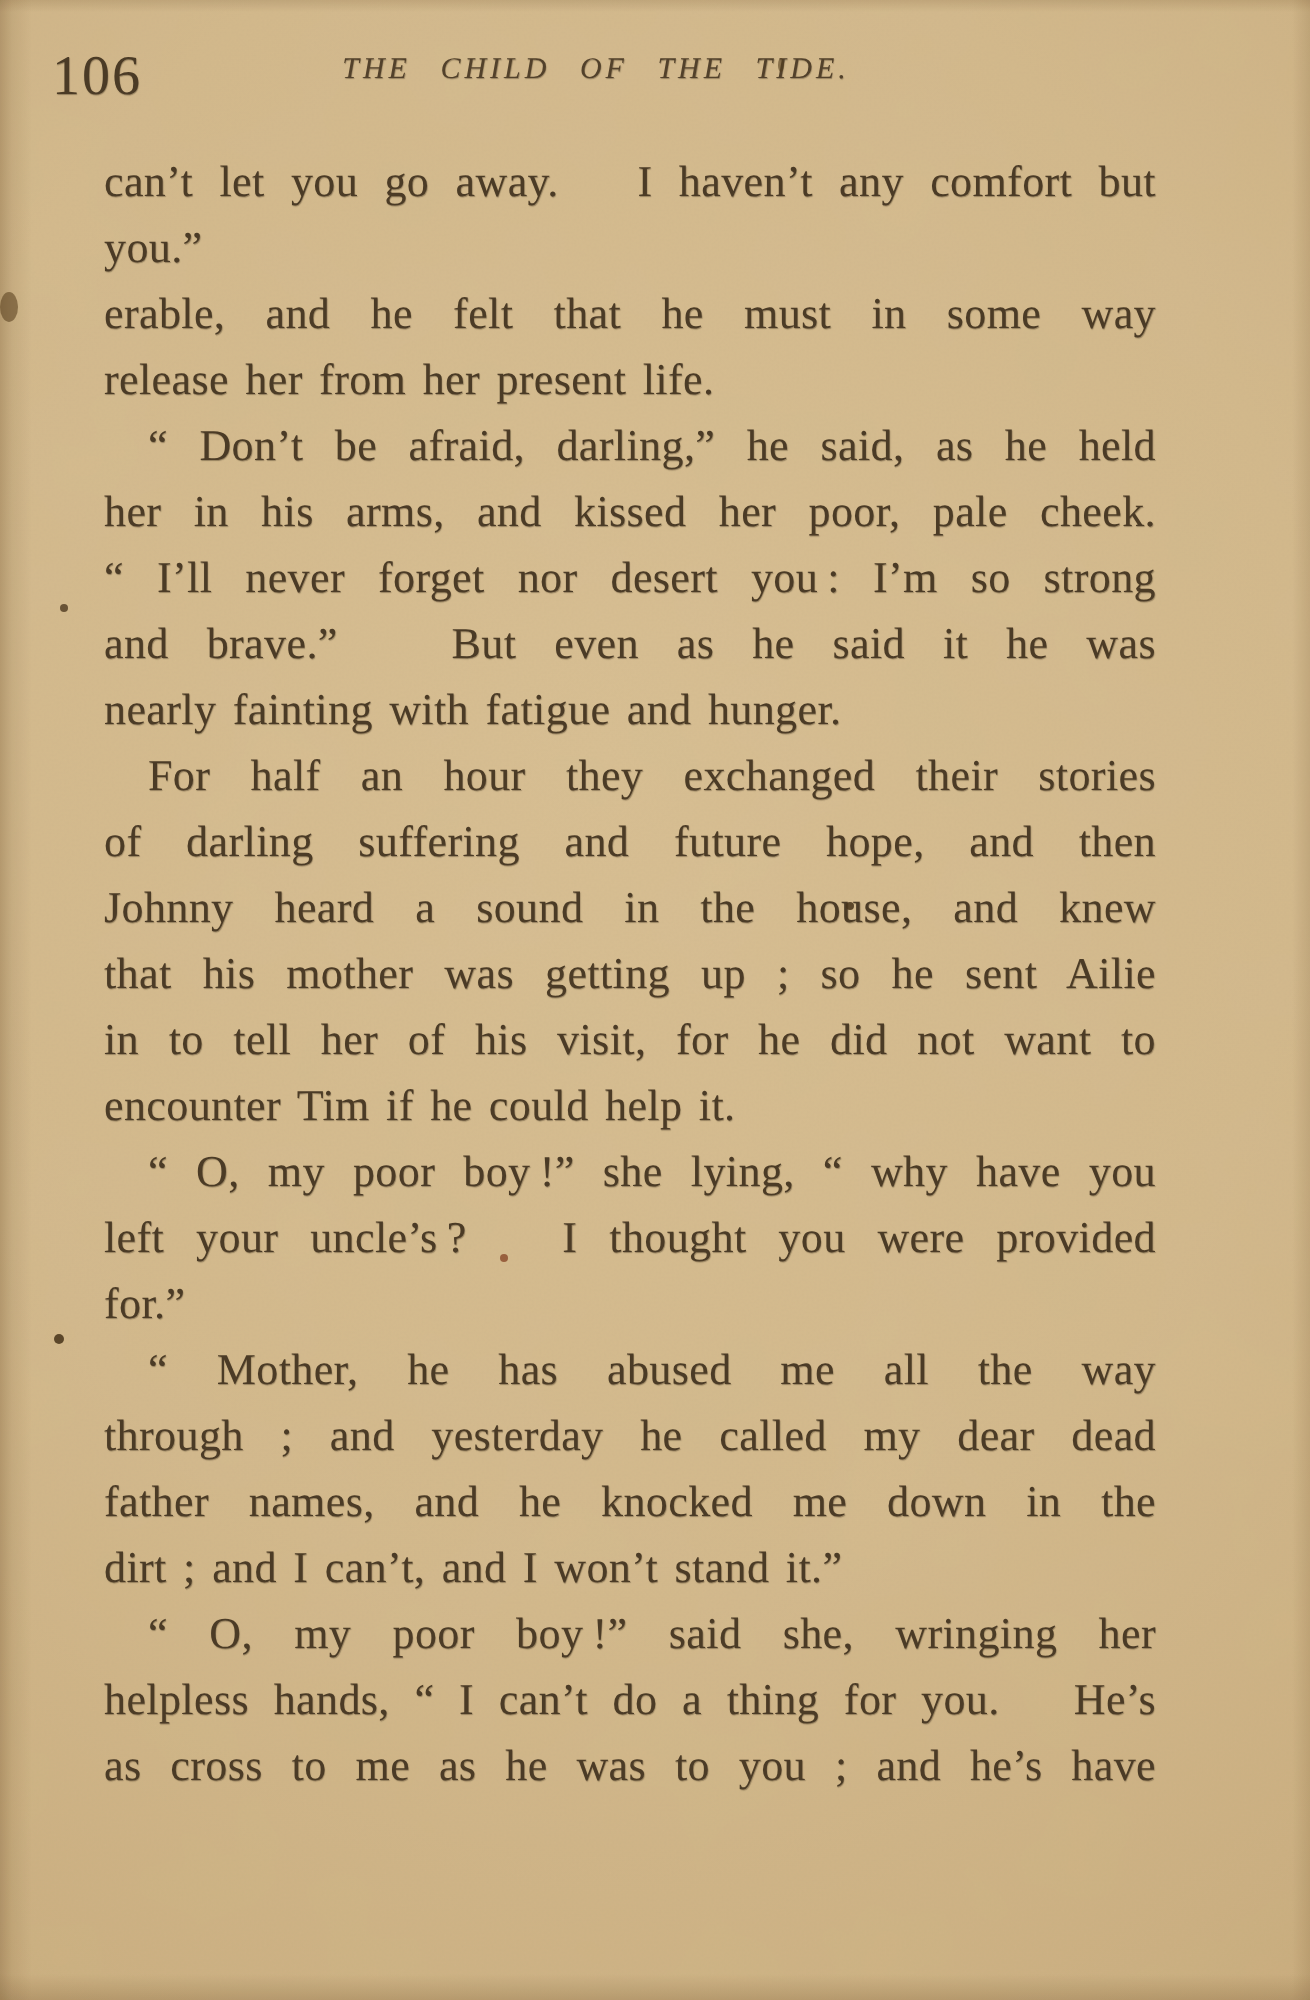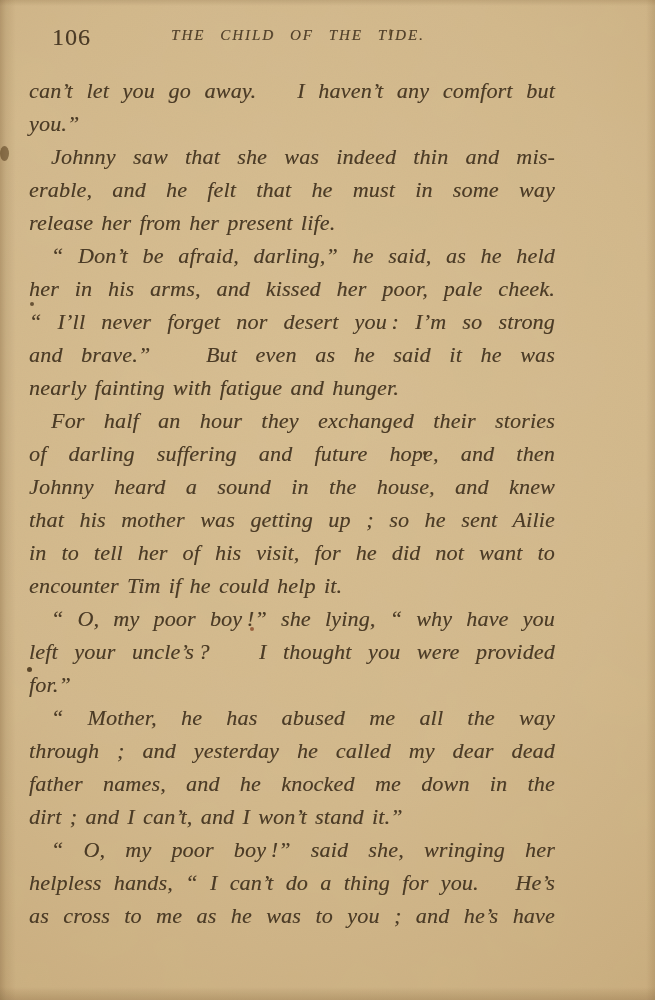--- a/index.html
+++ b/index.html
@@ -14,40 +14,39 @@
     background:
       linear-gradient(90deg,  rgba(104,73,36,.30) 0px, rgba(104,73,36,.12) 6px, rgba(104,73,36,0) 16px),
       linear-gradient(270deg, rgba(104,73,36,.16) 0px, rgba(104,73,36,0) 9px),
       linear-gradient(180deg, rgba(104,73,36,.18) 0px, rgba(104,73,36,0) 6px),
       linear-gradient(0deg,   rgba(104,73,36,.24) 0px, rgba(104,73,36,0) 13px),
       radial-gradient(ellipse 120% 95% at 46% 38%,
         #d9c094 0%, #d4ba8d 45%, #cdb182 72%, #c4a576 92%, #bb9a6c 100%);
   }
   .grain { position: absolute; inset: 0; pointer-events: none; }
   .page-number {
-    position: absolute; left: 52px; top: 25px;
-    font-size: 24px; line-height: 1; letter-spacing: 1px;
+    position: absolute; left: 26px; top: 25px;
+    font-size: 28px; line-height: 1; letter-spacing: 1px;
     color: #4b3b26;
     text-shadow: 0.3px 0.3px 0.5px rgba(75,59,38,.45);
   }
   .running-title {
     position: absolute; left: 36px; top: 28px; width: 524px;
     text-align: center; font-style: italic;
     font-size: 15px; line-height: 1;
     letter-spacing: 2px; word-spacing: 9px;
     color: #52412b;
     text-shadow: 0.3px 0.3px 0.5px rgba(75,59,38,.45);
   }
   .text-block {
-    position: absolute; left: 29px; top: 74px; width: 526px;
+    position: absolute; left: 52px; top: 74px; width: 526px;
     font-size: 22px; line-height: 33px;
     color: #4b3b26;
     word-spacing: 2.5px; letter-spacing: 0.2px;
     text-shadow: 0.3px 0.3px 0.5px rgba(75,59,38,.45);
-    font-style: italic;
   }
   .para { margin: 0; }
   .line { white-space: pre-wrap; min-height: 33px; }
   .line.just { text-align: justify; text-align-last: justify; }
   .line.indent { text-indent: 22px; }
   .speck { position: absolute; border-radius: 50%; pointer-events: none; }
 </style>
 </head>
 <body>
 
@@ -71,21 +70,20 @@
   <div class="page-number">106</div>
 
   <div class="running-title">THE CHILD OF THE TIDE.</div>
 
   <div class="text-block">
       <div class="para">
         <div class="line just">can’t let you go away.   I haven’t any comfort but</div>
         <div class="line">you.”</div>
       </div>
       <div class="para">
-        <div class="line just indent">Johnny saw that she was indeed thin and mis-</div>
         <div class="line just">erable, and he felt that he must in some way</div>
         <div class="line">release her from her present life.</div>
       </div>
       <div class="para">
         <div class="line just indent">“ Don’t be afraid, darling,” he said, as he held</div>
         <div class="line just">her in his arms, and kissed her poor, pale cheek.</div>
         <div class="line just">“ I’ll never forget nor desert you : I’m so strong</div>
         <div class="line just">and brave.”   But even as he said it he was</div>
         <div class="line">nearly fainting with fatigue and hunger.</div>
       </div>

